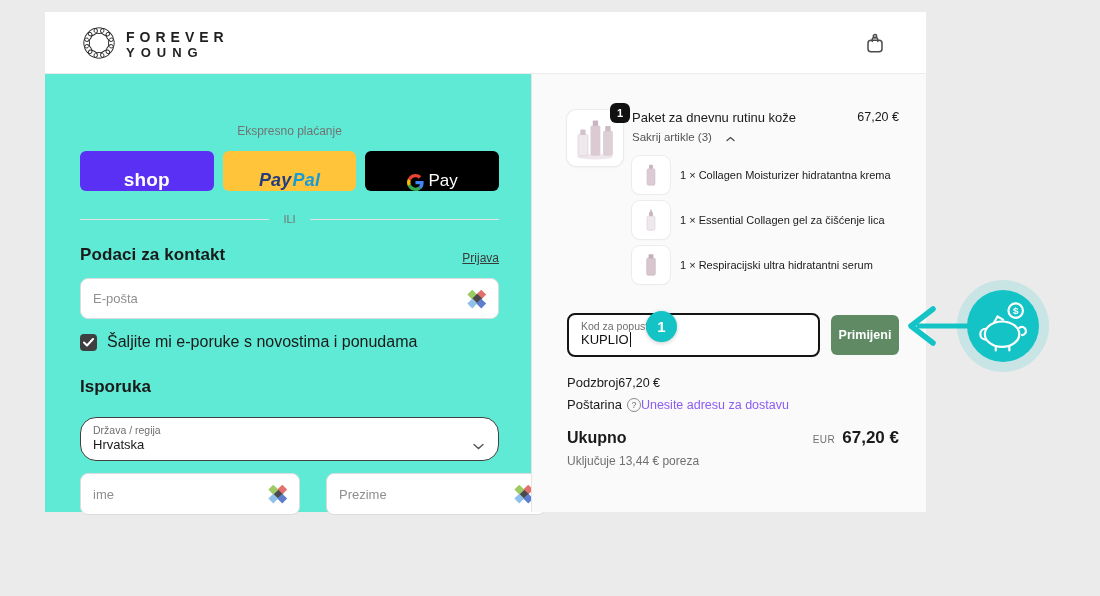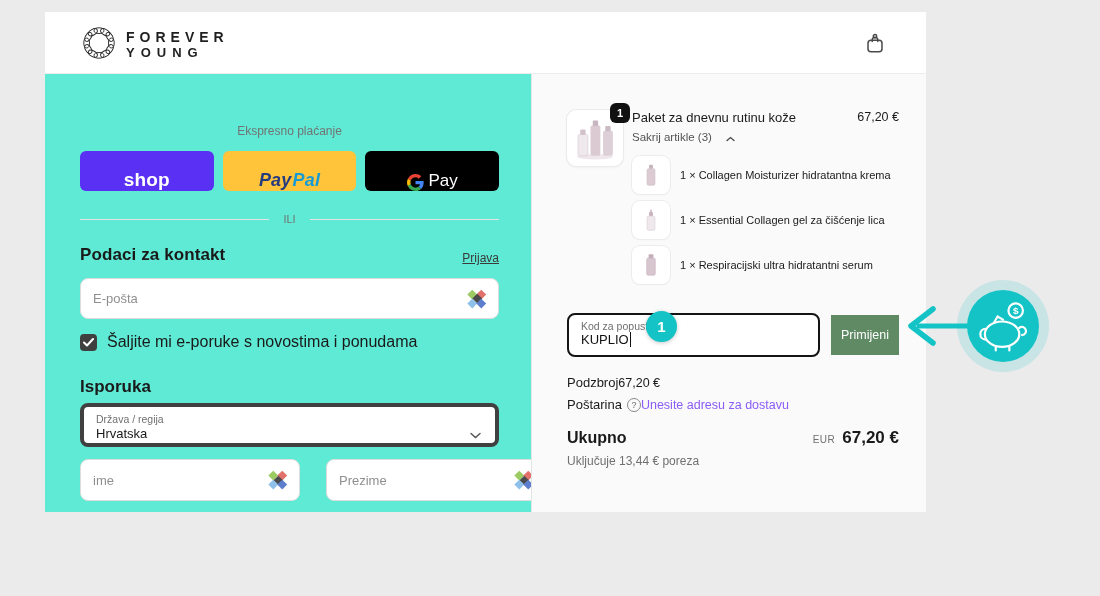--- a/index.html
+++ b/index.html
@@ -39,21 +39,21 @@
   .login-link { font-size:12px; color:#3a3a3a; text-decoration:underline; cursor:pointer; }
   .text-field { position:relative; margin-top:13px; height:41px; border:1px solid #dcdcdc; border-radius:8px; background:#fff; display:flex; align-items:center; padding:0 12px; }
   .text-field input { flex:1; border:none; outline:none; font-size:13px; color:#1a1a1a; font-family:"Liberation Sans",sans-serif; background:transparent; }
   .text-field input::placeholder { color:#8f8f8f; }
   .checkbox-row { display:flex; align-items:center; gap:10px; margin-top:14px; }
   .checkbox { width:17px; height:17px; background:#3f3f3f; border-radius:4px; display:flex; align-items:center; justify-content:center; cursor:pointer; flex:0 0 auto; }
   .checkbox-label { font-size:16px; color:#1a1a1a; }
 
   
   .sect-title2 { font-size:17px; font-weight:700; color:#1a1a1a; margin-top:26px; }
-  .select-field { position:relative; margin-top:6px; height:44px; border:4px solid #404040; border-radius:8px; background:#fff; padding:6px 12px; cursor:pointer; }
+  .select-field { position:relative; margin-top:20px; height:44px; border:1px solid #404040; border-radius:16px; background:#fff; padding:6px 12px; cursor:pointer; }
   .float-label { font-size:10.5px; color:#6f6f6f; display:block; }
   .select-value { font-size:13px; color:#1a1a1a; margin-top:1px; }
   .select-chevron { position:absolute; right:14px; top:18px; }
   .name-row { display:flex; gap:26px; margin-top:12px; }
   .name-row .text-field { flex:1; margin-top:0; height:42px; }
 
   
   .diamonds { position:relative; width:18px; height:18px; flex:0 0 auto; }
   .diamonds i { position:absolute; width:6.5px; height:6.5px; transform:rotate(45deg); }
   .diamonds .dg { left:1px;  top:1px;  background:#9ccb62; }
@@ -77,21 +77,21 @@
   .item-row { display:flex; align-items:center; gap:10px; margin-bottom:7px; }
   .item-thumb { width:38px; height:38px; background:#fff; border-radius:8px; box-shadow:0 0 0 1px #ececec, 0 1px 2px rgba(0,0,0,.06); display:flex; align-items:center; justify-content:center; flex:0 0 auto; }
   .item-text { font-size:11px; color:#1a1a1a; line-height:1.35; }
 
   
   .discount-row { display:flex; align-items:center; margin-top:22px; }
   .discount-input { flex:1; height:44px; border:2px solid #141414; border-radius:8px; background:#fff; padding:5px 12px; position:relative; cursor:text; }
   .discount-label { font-size:10.5px; color:#6f6f6f; display:block; }
   .discount-value { font-size:13px; color:#111; display:flex; align-items:center; }
   .caret { display:inline-block; width:1.5px; height:15px; background:#111; margin-left:1px; }
-  .apply-btn { width:68px; height:40px; margin-left:11px; border:none; border-radius:0; background:#5f8a64; color:#fff; font-size:12.5px; font-weight:400; cursor:pointer; font-family:"Liberation Sans",sans-serif; }
+  .apply-btn { width:68px; height:40px; margin-left:11px; border:none; border-radius:6px; background:#5f8a64; color:#fff; font-size:12.5px; font-weight:700; cursor:pointer; font-family:"Liberation Sans",sans-serif; }
 
   
   .totals { margin-top:18px; }
   .tot-row { display:flex; justify-content:flex-start; align-items:center; margin-bottom:7px; }
   .tot-label { font-size:13px; color:#1a1a1a; display:flex; align-items:center; gap:5px; }
   .tot-value { font-size:12.5px; color:#1a1a1a; }
   .tot-value.muted { color:#8b5cf6; }
   .help-icon { width:14px; height:14px; border:1px solid #8a8a8a; border-radius:50%; color:#6f6f6f; font-size:9px; display:flex; align-items:center; justify-content:center; cursor:pointer; }
   .total-row { display:flex; justify-content:space-between; align-items:baseline; margin-top:16px; }
   .total-label { font-size:16px; font-weight:700; color:#1a1a1a; }

